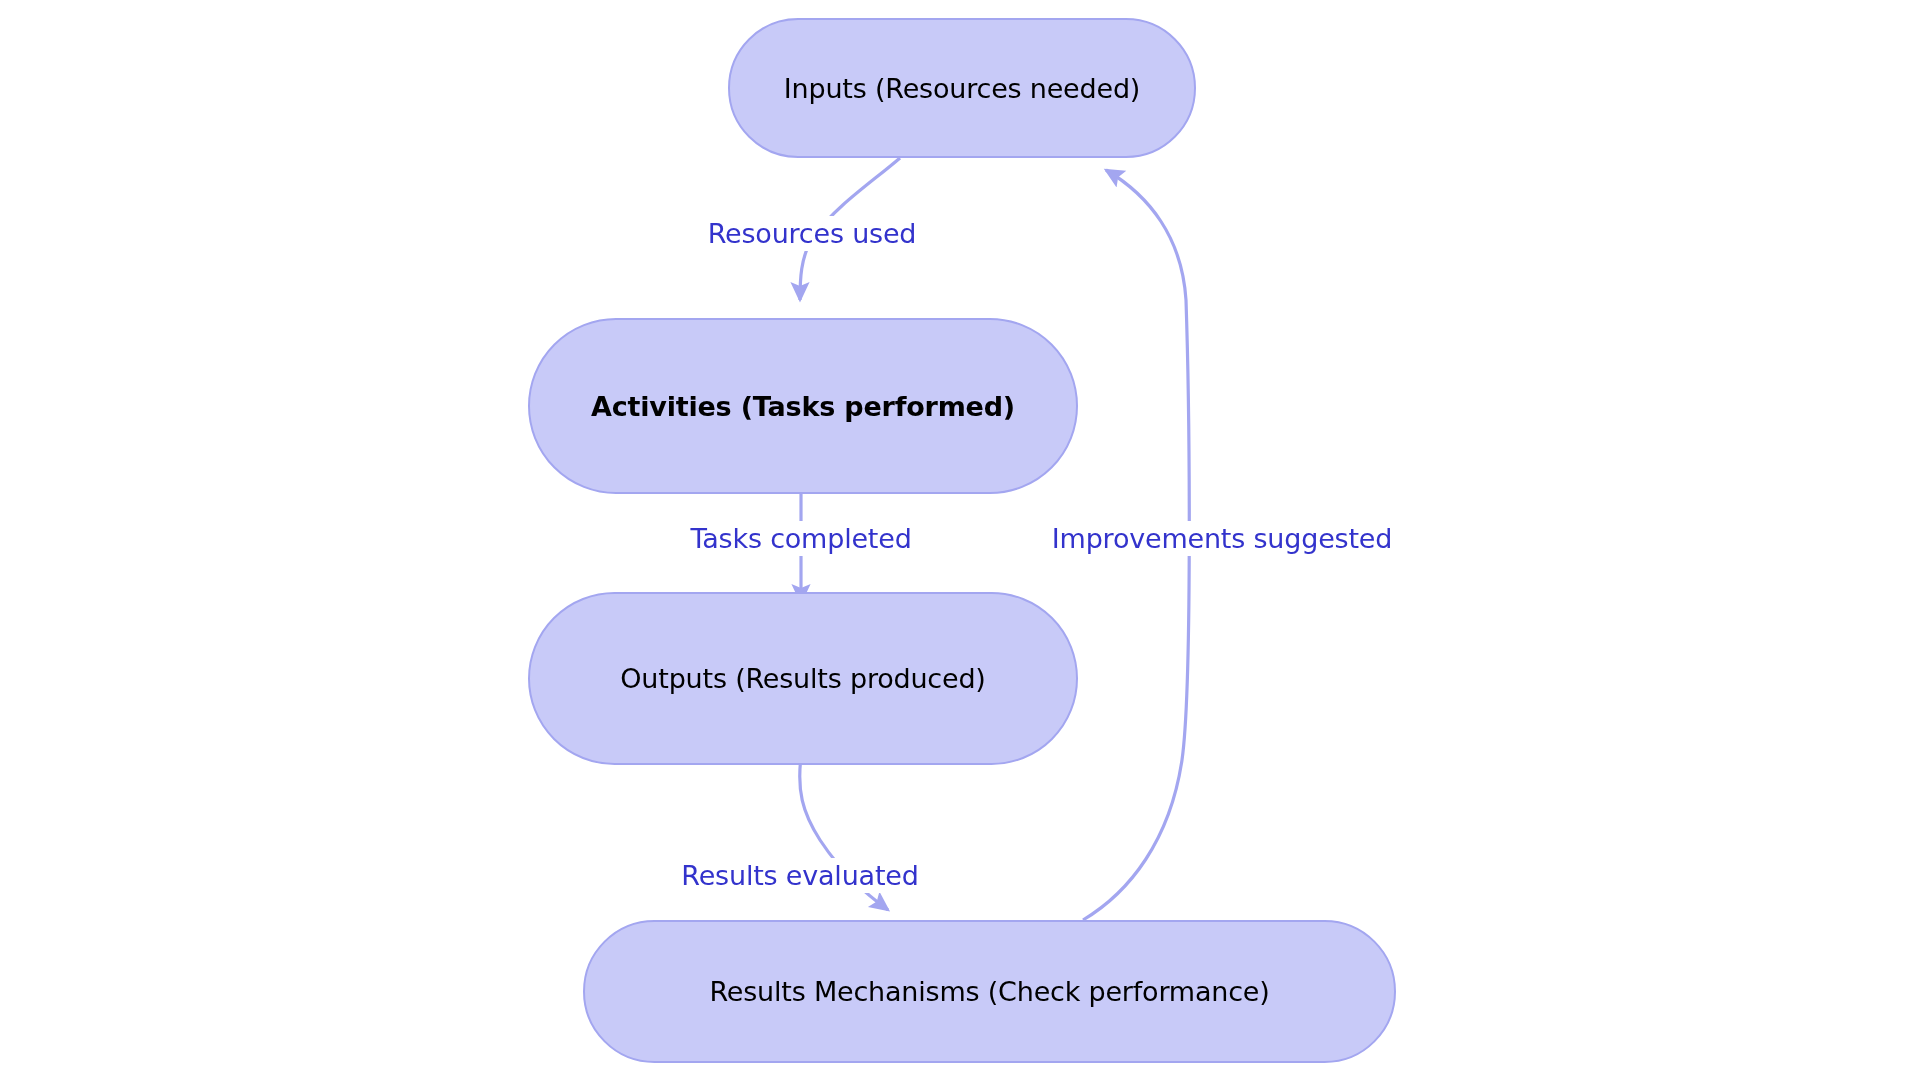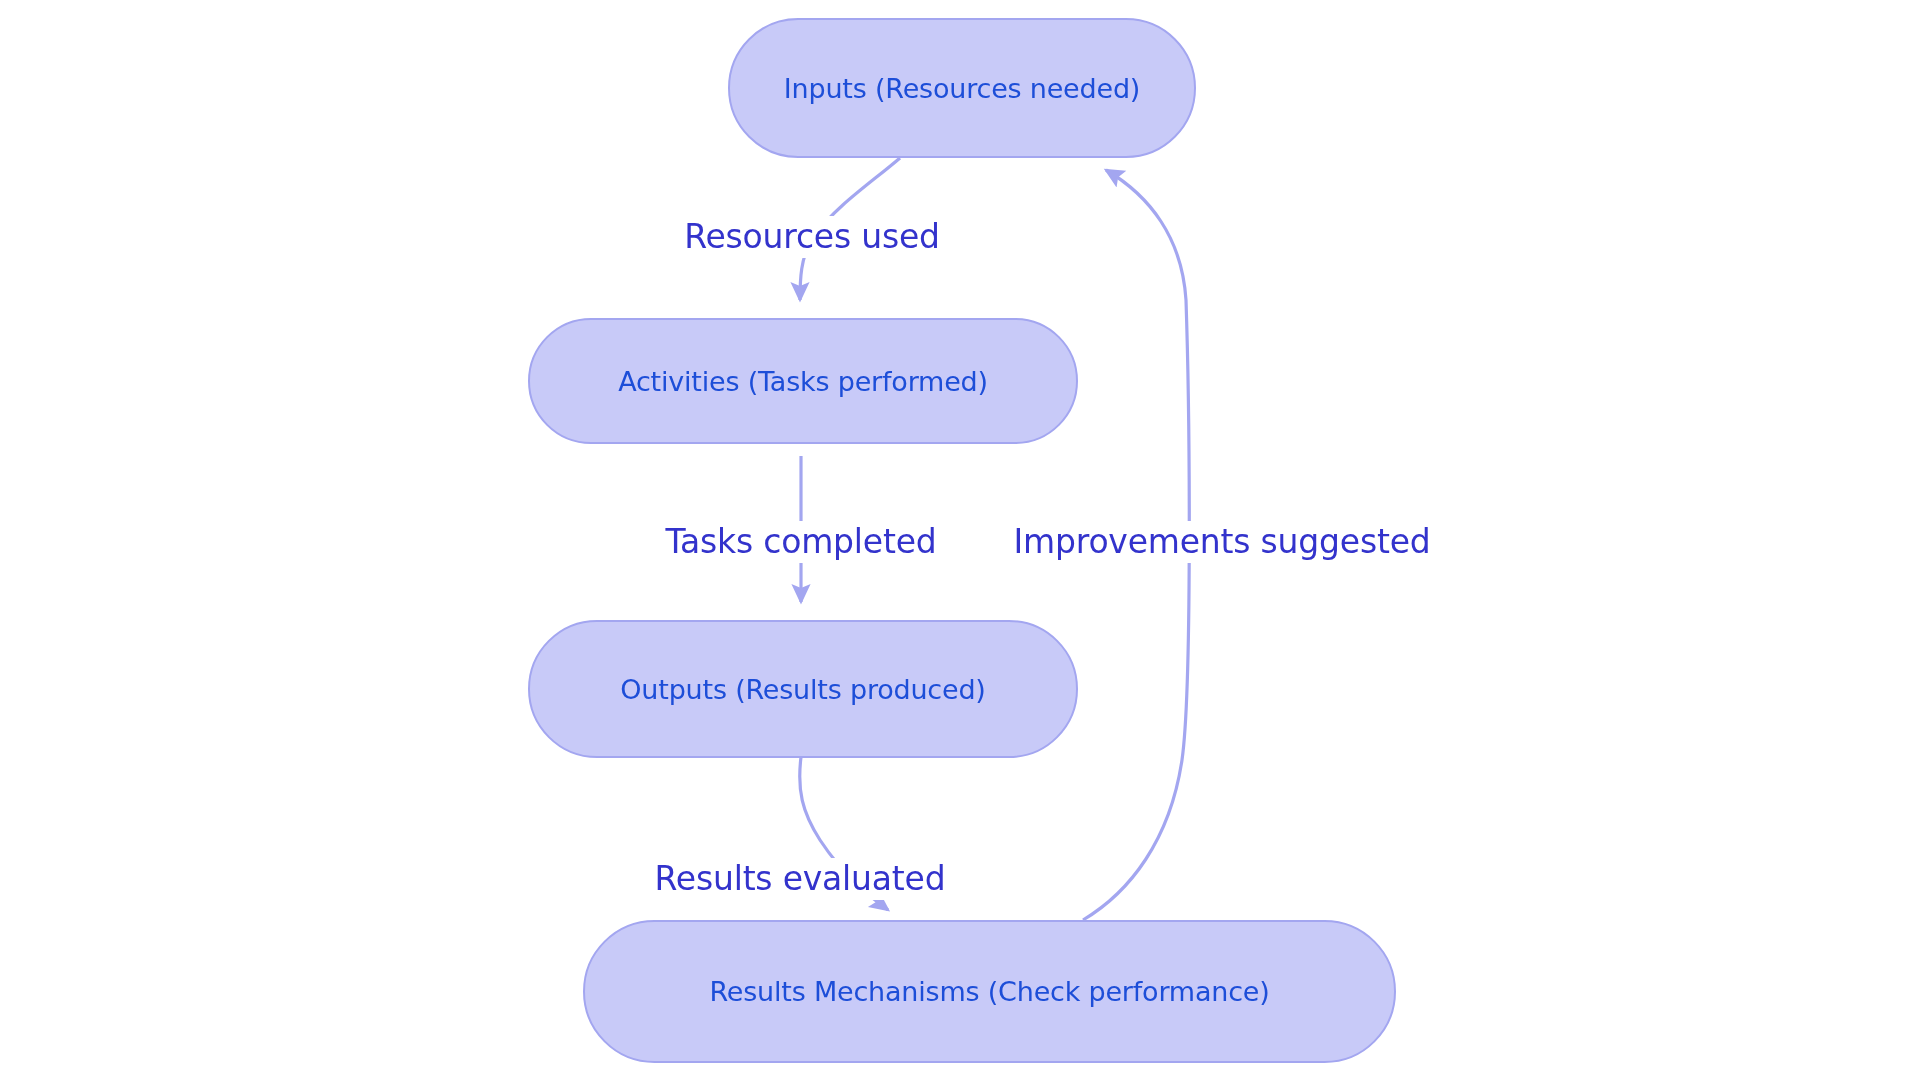--- a/index.html
+++ b/index.html
@@ -35,28 +35,28 @@
     background: #c8caf8;
     border: 2px solid #a3a6f0;
     border-radius: 999px;
     color: #3333cc;
     font-size: 27px;
     font-family: "DejaVu Sans", sans-serif;
     letter-spacing: -0.2px;
     white-space: nowrap;
   }
   .node-label {
-    color: #1d4ed8;
+    color: #000000;
     font-size: 27px;
     line-height: 1;
   }
   .edge-label {
     position: absolute;
     color: #3333cc;
-    font-size: 33px;
+    font-size: 27px;
     font-family: "DejaVu Sans", sans-serif;
     letter-spacing: -0.2px;
     white-space: nowrap;
     background: #ffffff;
     padding: 2px 4px;
     line-height: 1.15;
   }
 </style>
 </head>
 <body>
@@ -76,25 +76,25 @@
 
     <path d="M 801,757 C 797,790 802,812 820,840 C 845,878 872,898 888,910" fill="none" stroke="#a3a6f0" stroke-width="3.2" marker-end="url(#arrowhead)"></path>
 
     <path d="M 1083,920 C 1130,892 1170,840 1182,760 C 1192,690 1190,420 1186,300 C 1182,238 1150,196 1106,170" fill="none" stroke="#a3a6f0" stroke-width="3.2" marker-end="url(#arrowhead)"></path>
   </svg>
 
   <div class="node" style="left:728px; top:18px; width:468px; height:140px;">
     <span class="node-label">Inputs (Resources needed)</span>
   </div>
 
-  <div class="node" style="left:528px; top:318px; width:550px; height:126px;">
+  <div class="node" style="left:528px; top:318px; width:550px; height:176px;font-weight:bold;">
     <span class="node-label">Activities (Tasks performed)</span>
   </div>
 
-  <div class="node" style="left:528px; top:620px; width:550px; height:138px;">
+  <div class="node" style="left:528px; top:592px; width:550px; height:173px;">
     <span class="node-label">Outputs (Results produced)</span>
   </div>
 
   <div class="node" style="left:583px; top:920px; width:813px; height:143px;">
     <span class="node-label">Results Mechanisms (Check performance)</span>
   </div>
 
   <div class="edge-label" style="left:812px; top:216px; transform:translate(-50%,0);">Resources used</div>
 
   <div class="edge-label" style="left:801px; top:521px; transform:translate(-50%,0);">Tasks completed</div>

